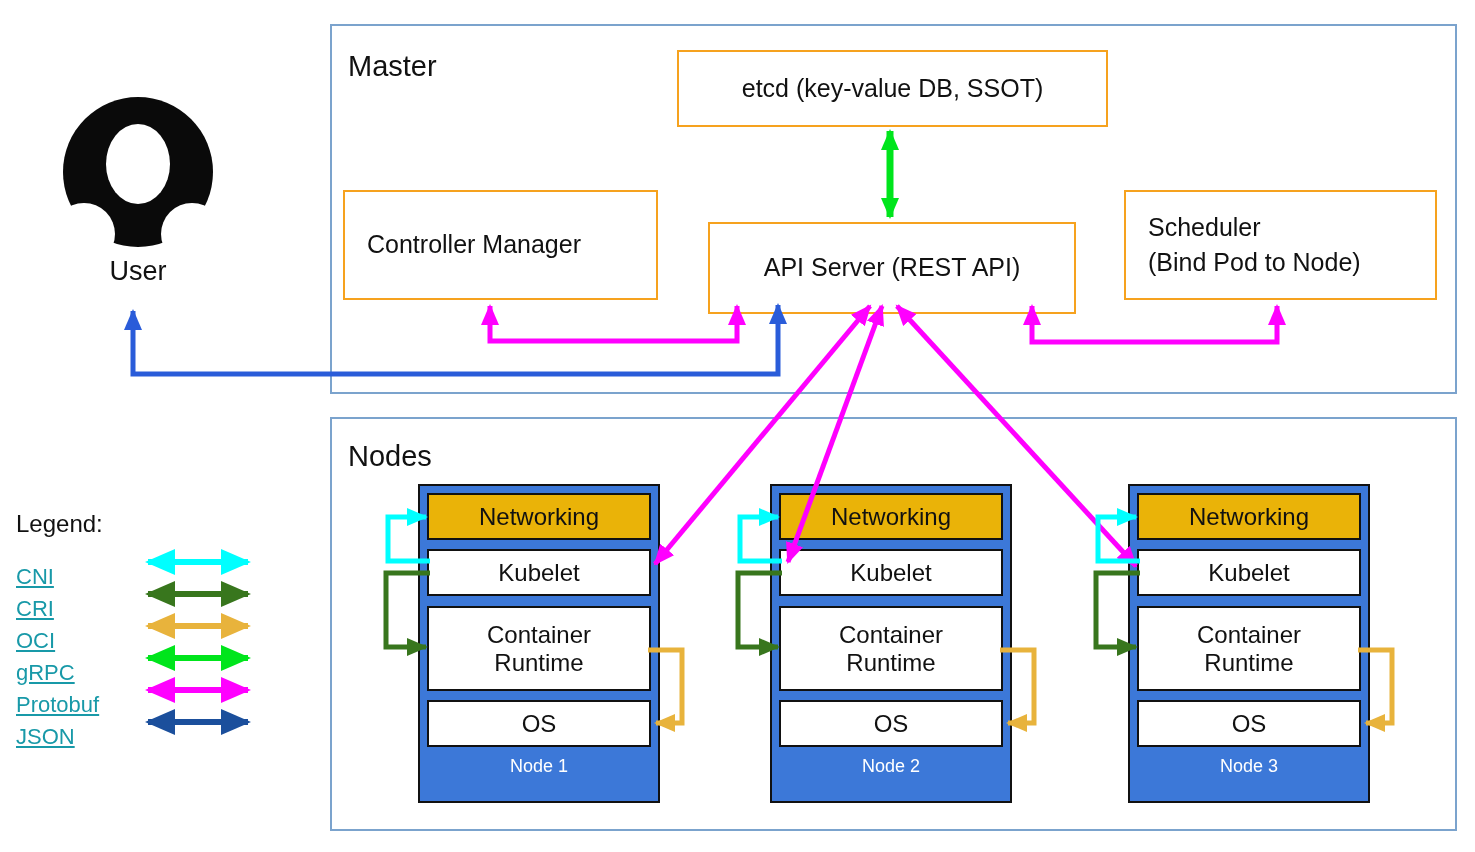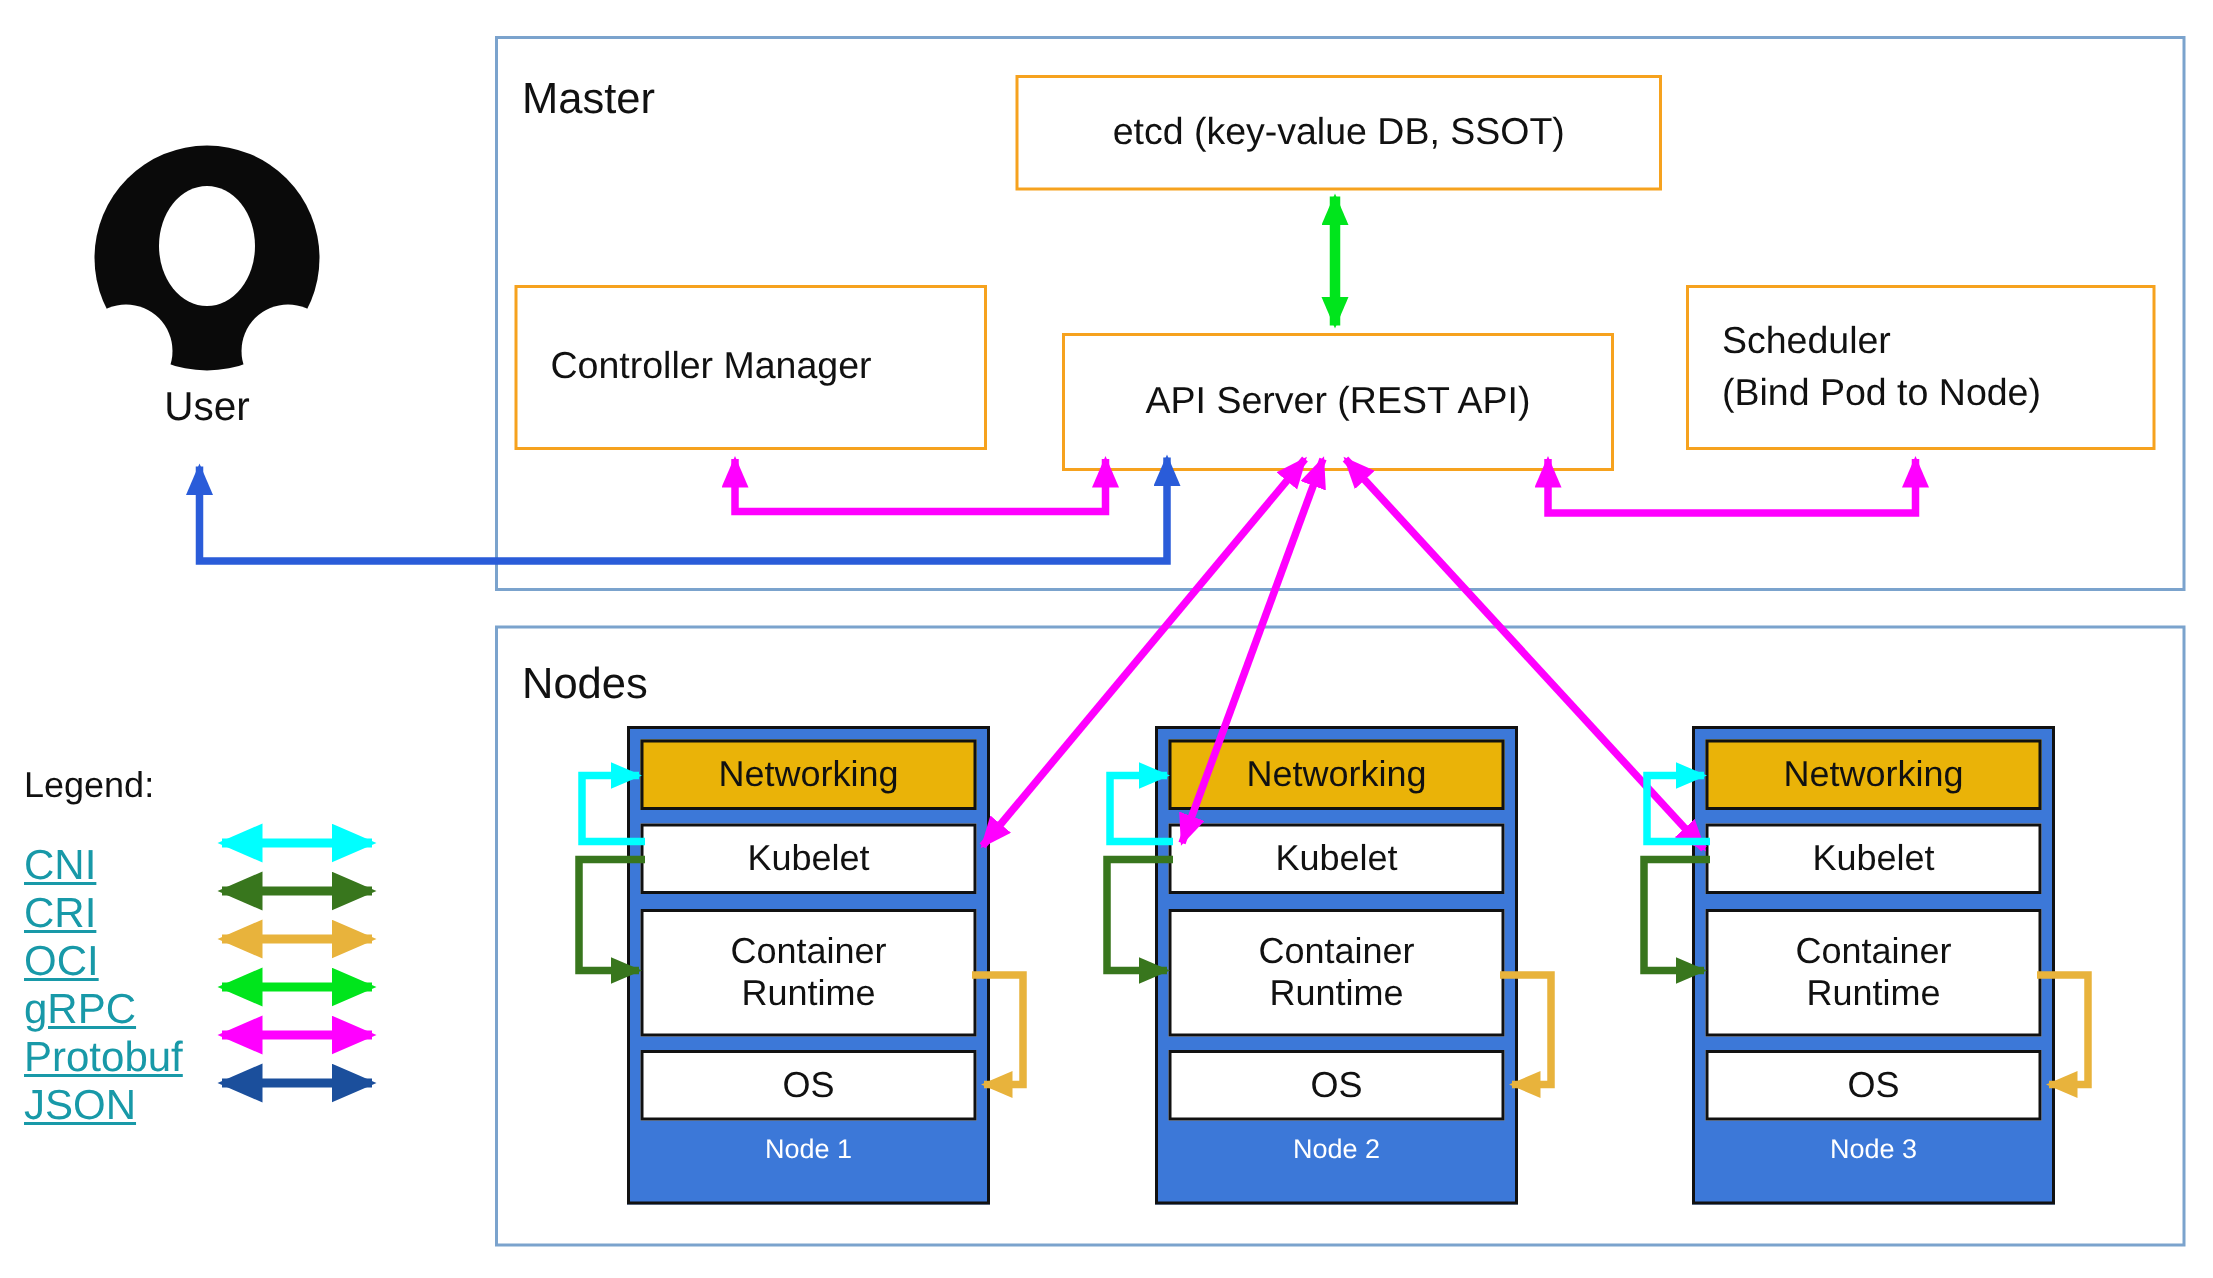--- a/index.html
+++ b/index.html
@@ -16,21 +16,21 @@
   .node{position:absolute;width:242px;height:319px;background:#3c78d8;border:2px solid #111;box-sizing:border-box;}
   .nrow{position:absolute;left:7px;width:224px;background:#fff;border:2px solid #111;box-sizing:border-box;
         display:flex;align-items:center;justify-content:center;text-align:center;font-size:24px;line-height:1.15;}
   .nrow.networking{background:#eab308;}
   .nrow .wrap{max-width:165px;}
   .node-name{position:absolute;left:0;width:100%;top:270px;text-align:center;color:#fff;font-size:18px;}
   #user-label{position:absolute;left:60px;top:256px;width:156px;text-align:center;font-size:27px;}
   #legend{position:absolute;left:16px;top:510px;}
   .legend-title{font-size:24px;color:#111;margin-bottom:8px;}
   .legend-row{display:flex;align-items:center;height:32px;}
-  .legend-link{display:inline-block;width:122px;font-size:28px;color:#1899a8;text-decoration:underline;cursor:pointer;margin-top:29px;}
+  .legend-link{display:inline-block;width:122px;font-size:22px;color:#1899a8;text-decoration:underline;cursor:pointer;margin-top:29px;}
   svg{display:block;}
   #arrow-overlay{position:absolute;left:0;top:0;pointer-events:none;}
   .abs{position:absolute;}
 </style>
 </head>
 <body>
 
 <div id="stage">
 
   <div class="frame" style="left:330px;top:24px;width:1123px;height:366px;"></div>

